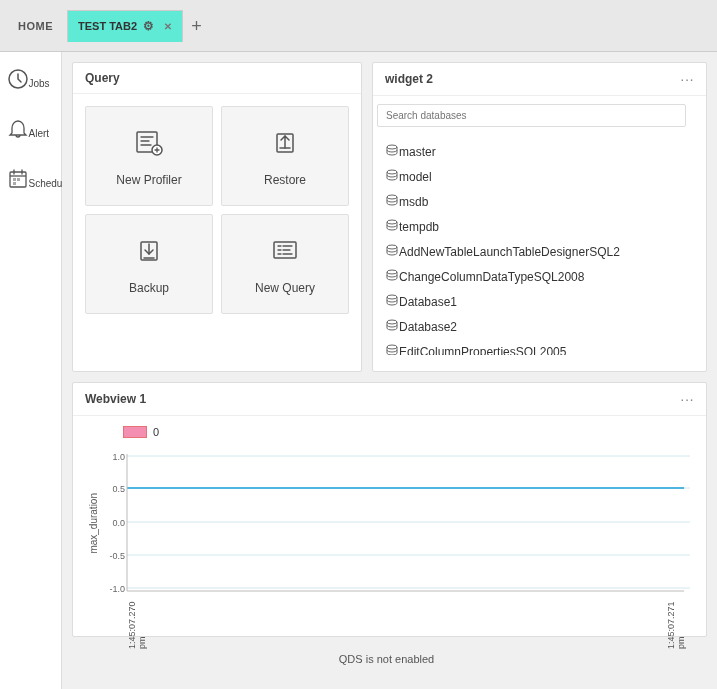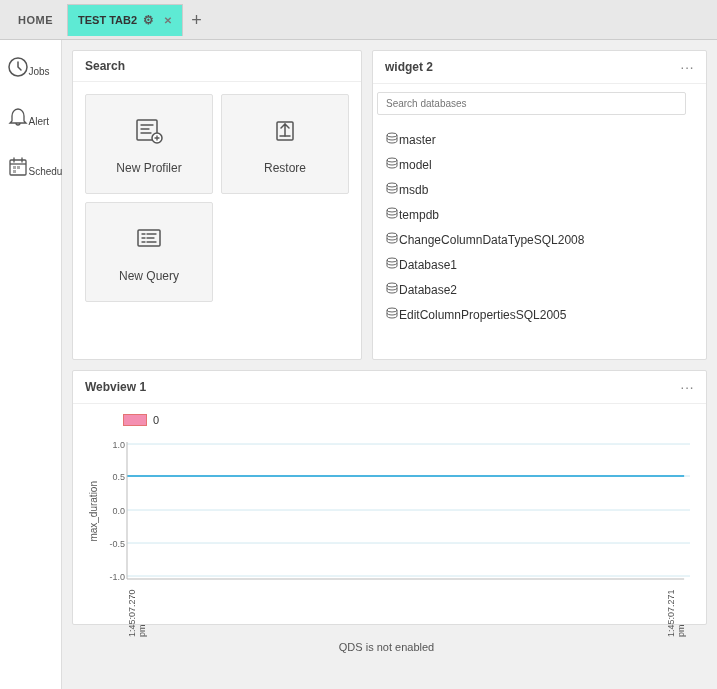--- a/index.html
+++ b/index.html
@@ -11,21 +11,21 @@
       overflow: hidden;
       font-size: 12px;
       color: #333;
     }
 
     
     .top-bar {
       display: flex;
       align-items: center;
       background: #e8e8e8;
-      height: 40px;
+      height: 52px;
       border-bottom: 1px solid #ccc;
       padding: 0 8px;
     }
     .home-label {
       font-size: 11px;
       font-weight: 600;
       color: #555;
       padding: 0 10px;
       text-transform: uppercase;
       letter-spacing: 0.5px;
@@ -289,21 +289,21 @@
       <span class="sidebar-label">Schedules</span>
     </div>
   </div>
 
   <div class="content-area">
 
     <div class="top-row">
 
       <div class="widget tasks-widget">
         <div class="widget-header">
-          <span class="widget-title">Search</span>
+          <span class="widget-title">Query</span>
         </div>
         <div class="tasks-grid">
 
           <div class="task-item">
             <span class="task-icon">
               <svg width="32" height="32" viewBox="0 0 32 32" fill="none">
                 <rect x="4" y="6" width="20" height="20" rx="1" stroke="#555" stroke-width="1.5"></rect>
                 <path d="M8 11h12M8 15h8M8 19h10" stroke="#555" stroke-width="1.3" stroke-linecap="round"></path>
                 <circle cx="24" cy="24" r="5" fill="#fff" stroke="#555" stroke-width="1.5"></circle>
                 <path d="M22 24h4M24 22v4" stroke="#555" stroke-width="1.3" stroke-linecap="round"></path>
@@ -317,20 +317,31 @@
               <svg width="32" height="32" viewBox="0 0 32 32" fill="none">
                 <rect x="8" y="8" width="16" height="18" rx="1" stroke="#555" stroke-width="1.5"></rect>
                 <path d="M12 14 L16 10 L20 14" stroke="#555" stroke-width="1.5" stroke-linecap="round" stroke-linejoin="round"></path>
                 <path d="M16 10 L16 22" stroke="#555" stroke-width="1.5" stroke-linecap="round"></path>
                 <path d="M11 22h10" stroke="#555" stroke-width="1.5" stroke-linecap="round"></path>
               </svg>
             </span>
             <span class="task-label">Restore</span>
           </div>
 
+          <div class="task-item">
+            <span class="task-icon">
+              <svg width="32" height="32" viewBox="0 0 32 32" fill="none">
+                <rect x="8" y="8" width="16" height="18" rx="1" stroke="#555" stroke-width="1.5"></rect>
+                <path d="M12 16 L16 20 L20 16" stroke="#555" stroke-width="1.5" stroke-linecap="round" stroke-linejoin="round"></path>
+                <path d="M16 20 L16 10" stroke="#555" stroke-width="1.5" stroke-linecap="round"></path>
+                <path d="M11 24h10" stroke="#555" stroke-width="1.5" stroke-linecap="round"></path>
+              </svg>
+            </span>
+            <span class="task-label">Backup</span>
+          </div>
 
           <div class="task-item">
             <span class="task-icon">
               <svg width="32" height="32" viewBox="0 0 32 32" fill="none">
                 <rect x="5" y="8" width="22" height="16" rx="1" stroke="#555" stroke-width="1.5"></rect>
                 <path d="M9 12h3M9 16h3M9 20h3" stroke="#555" stroke-width="1.3" stroke-linecap="round"></path>
                 <path d="M14 12h9M14 16h7M14 20h9" stroke="#555" stroke-width="1.3" stroke-linecap="round"></path>
               </svg>
             </span>
             <span class="task-label">New Query</span>
@@ -387,20 +398,30 @@
             <span>tempdb</span>
           </div>
           <div class="db-item">
             <span class="db-icon">
               <svg width="14" height="14" viewBox="0 0 14 14">
                   <ellipse cx="7" cy="4" rx="5" ry="2" stroke="#666" stroke-width="1" fill="none"></ellipse>
                   <path d="M2 4v6c0 1.1 2.2 2 5 2s5-.9 5-2V4" stroke="#666" stroke-width="1" fill="none"></path>
                   <path d="M2 7c0 1.1 2.2 2 5 2s5-.9 5-2" stroke="#666" stroke-width="1" fill="none"></path>
                 </svg>
             </span>
+            <span>AddNewTableLaunchTableDesignerSQL2</span>
+          </div>
+          <div class="db-item">
+            <span class="db-icon">
+              <svg width="14" height="14" viewBox="0 0 14 14">
+                  <ellipse cx="7" cy="4" rx="5" ry="2" stroke="#666" stroke-width="1" fill="none"></ellipse>
+                  <path d="M2 4v6c0 1.1 2.2 2 5 2s5-.9 5-2V4" stroke="#666" stroke-width="1" fill="none"></path>
+                  <path d="M2 7c0 1.1 2.2 2 5 2s5-.9 5-2" stroke="#666" stroke-width="1" fill="none"></path>
+                </svg>
+            </span>
             <span>ChangeColumnDataTypeSQL2008</span>
           </div>
           <div class="db-item">
             <span class="db-icon">
               <svg width="14" height="14" viewBox="0 0 14 14">
                   <ellipse cx="7" cy="4" rx="5" ry="2" stroke="#666" stroke-width="1" fill="none"></ellipse>
                   <path d="M2 4v6c0 1.1 2.2 2 5 2s5-.9 5-2V4" stroke="#666" stroke-width="1" fill="none"></path>
                   <path d="M2 7c0 1.1 2.2 2 5 2s5-.9 5-2" stroke="#666" stroke-width="1" fill="none"></path>
                 </svg>
             </span>

